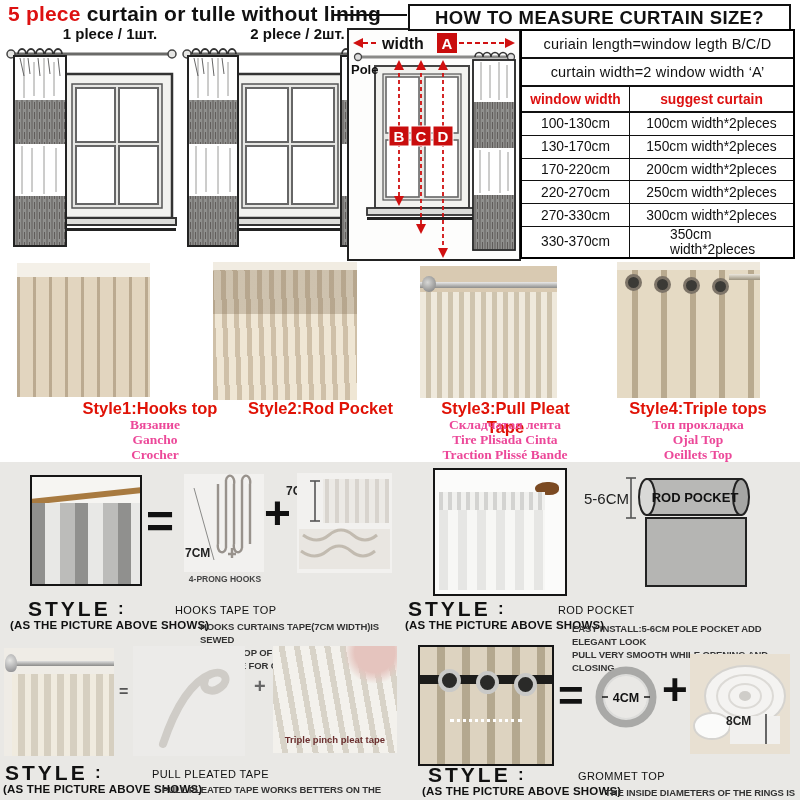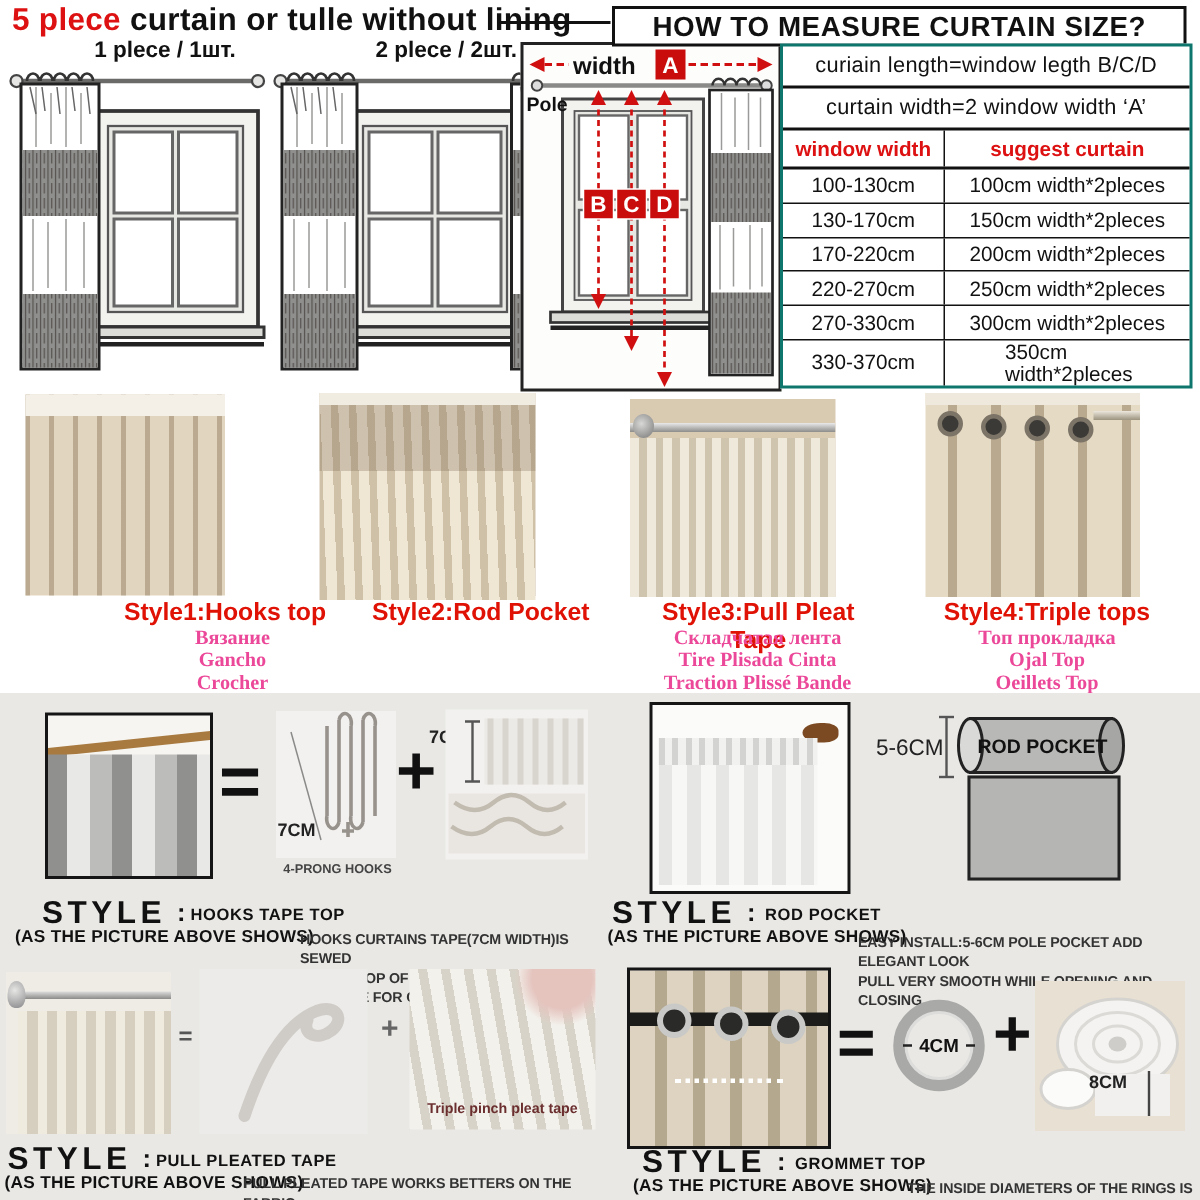--- a/index.html
+++ b/index.html
@@ -8,42 +8,42 @@
   .abs{position:absolute;}
   .red{color:#dd1111;}
   
   #main-title{left:8px;top:2px;font-size:21px;font-weight:bold;letter-spacing:.2px;}
   #title-line{left:333px;top:14px;width:74px;height:2px;background:#111;}
   .piece-label{top:25px;font-size:15px;font-weight:bold;text-align:center;}
   
   #measure-title{left:408px;top:4px;width:379px;height:23px;border:2px solid #111;background:#fff;
     text-align:center;line-height:23px;font-size:18.5px;font-weight:bold;letter-spacing:.4px;}
   #mid-diagram{left:347px;top:28px;width:170px;height:229px;border:2px solid #222;background:#fdfdfc;}
-  #measure-table{left:520px;top:29px;width:271px;height:226px;border:2px solid #0f766e;background:#fff;
+  #measure-table{left:520px;top:29px;width:271px;height:226px;border:2px solid #000000;background:#fff;
     display:grid;grid-template-rows:28px 28px 26px repeat(6,1fr);}
   .mt-rule{border-bottom:2px solid #111;display:flex;align-items:center;justify-content:center;
     font-size:14.5px;letter-spacing:.2px;}
   .mt-two{display:grid;grid-template-columns:108px 1fr;border-bottom:1.5px solid #111;}
   .mt-two:last-child{border-bottom:none;gap:40px;}
   .mt-head{border-bottom:2px solid #111;font-weight:bold;font-size:15px;}
   .mt-cell{display:flex;align-items:center;justify-content:center;font-size:13.8px;}
   .mt-cell:first-child{border-right:1.5px solid #111;}
   
   .photo{position:absolute;overflow:hidden;}
   .style-caption{position:absolute;top:399px;font-size:16.5px;font-weight:bold;color:#e01206;text-align:center;}
   .sub-caption{position:absolute;top:417px;font-family:"Liberation Serif",serif;font-weight:bold;
     font-size:13.5px;line-height:15px;color:#ec4899;text-align:center;}
   
   #bottom{left:0;top:462px;width:800px;height:338px;background:#e9e8e5;}
   .bphoto{position:absolute;background:#f2f1ef;overflow:hidden;}
   .bordered{border:2px solid #151515;}
   .op{font-weight:900;color:#111;line-height:1;}
   .style-big{font-size:21px;font-weight:900;letter-spacing:3px;}
   .style-colon{font-size:17px;font-weight:900;}
-  .style-name{font-size:11px;font-weight:bold;letter-spacing:.4px;}
+  .style-name{font-size:11px;font-weight:normal;letter-spacing:.4px;margin-left:48px;}
   .style-sub{font-size:11.5px;font-weight:bold;letter-spacing:.2px;}
   .desc{font-size:9.5px;font-weight:bold;color:#333;line-height:13px;letter-spacing:-.1px;margin-top:20px;}
   .meas-label{font-size:12px;font-weight:bold;color:#222;}
 </style>
 </head>
 <body>
 
 <div id="stage">
 
   <div id="main-title" class="abs">

